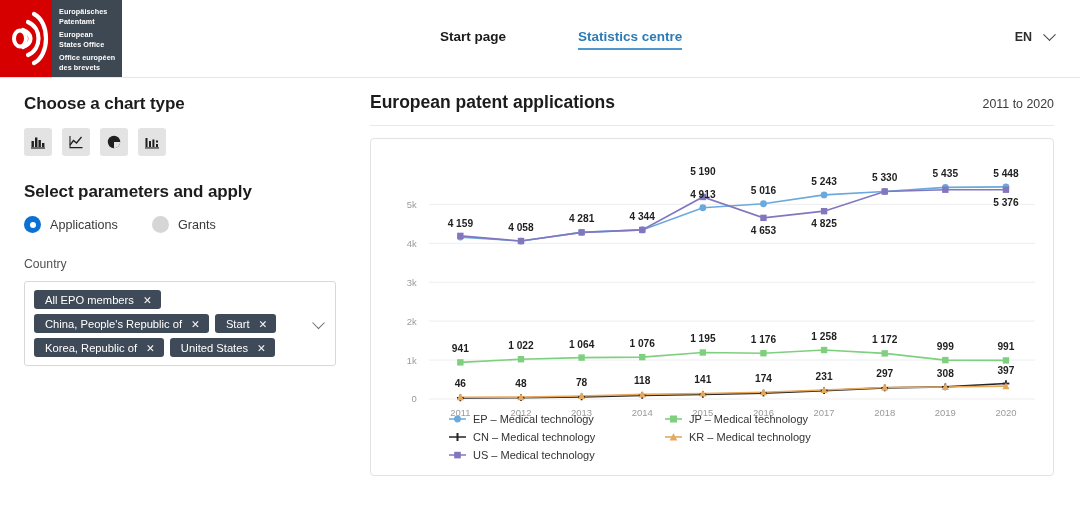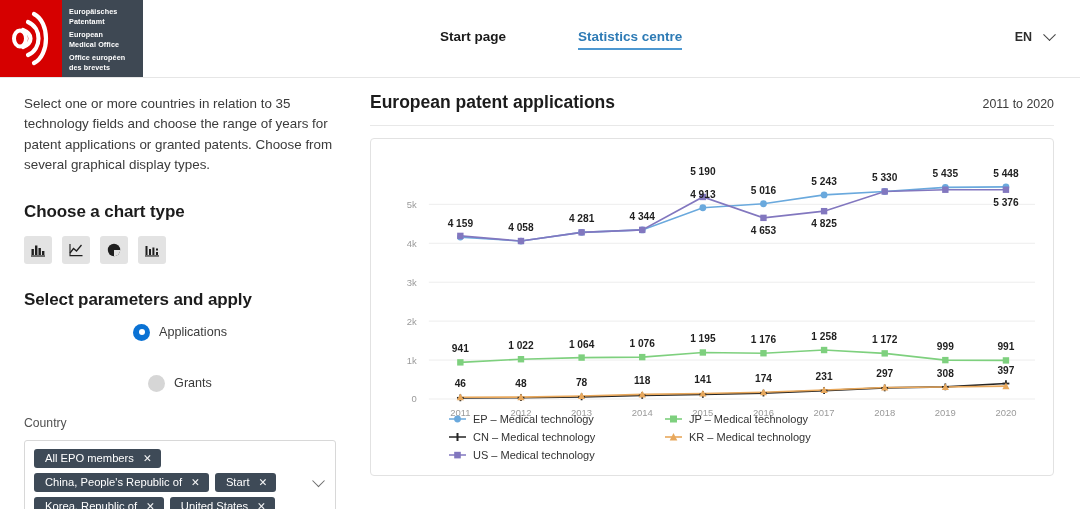--- a/index.html
+++ b/index.html
@@ -13,21 +13,21 @@
 
   
   .header {
     position: relative;
     width: 1080px; height: 78px;
     background: #ffffff;
     border-bottom: 1px solid #e6e6e6;
   }
   .logo {
     position: absolute; left: 0; top: 0;
-    width: 143px; height: 77px;
+    width: 122px; height: 77px;
     display: flex;
   }
   .logo-red {
     width: 62px; height: 77px;
     background: #d60000;
     position: relative;
     overflow: hidden;
   }
   .logo-dark {
     width: 81px; height: 77px;
@@ -89,21 +89,21 @@
     width: 28px; height: 28px; border-radius: 3px;
     background: #e3e3e3;
     display: flex; align-items: center; justify-content: center;
     cursor: pointer;
   }
   .ct-btn svg { display: block; }
 
   .field-label {
     font-size: 12.2px; color: #515151; margin: 0 0 10px 0;
   }
-  .radios { display: flex; align-items: center; gap: 34px; margin-bottom: 24px; flex-direction: column; }
+  .radios { display: flex; align-items: center; gap: 34px; margin-bottom: 24px; }
   .radio { display: flex; align-items: center; gap: 9px; cursor: pointer; }
   .radio-dot {
     width: 17px; height: 17px; border-radius: 50%;
     background: #d6d6d6;
     display: flex; align-items: center; justify-content: center;
   }
   .radio-dot.on { background: #0a72d4; }
   .radio-dot.on::after {
     content: ""; width: 6px; height: 6px; border-radius: 50%; background: #fff;
   }
@@ -182,42 +182,41 @@
         <ellipse cx="20" cy="38.5" rx="6" ry="8" fill="none" stroke="#ffffff" stroke-width="4"></ellipse>
       </svg>
     </div>
     <div class="logo-dark">
       <div>
         <span>Europäisches</span><br>
         <span>Patentamt</span>
       </div>
       <div>
         <span>European</span><br>
-        <span>Medical Office</span>
+        <span>States Office</span>
       </div>
       <div>
         <span>Office européen</span><br>
         <span>des brevets</span>
       </div>
     </div>
   </div>
 
   <div class="nav">
     <a class="nav-item" href="#">Start page</a>
     <a class="nav-item active" href="#">Statistics centre</a>
   </div>
 
   <div class="lang">
     <span>EN</span>
     <span class="chev"></span>
   </div>
 </div>
 
 <div class="left">
-  <p class="intro">Select one or more countries in relation to 35 technology fields and choose the range of years for patent applications or granted patents. Choose from several graphical display types.</p>
 
   <div class="h2">Choose a chart type</div>
   <div class="chart-types">
     <div class="ct-btn">
       <svg width="16" height="16" viewBox="0 0 16 16">
         <rect x="1.5" y="7" width="2.4" height="6" fill="#1f1f1f"></rect>
         <rect x="5" y="3.5" width="2.4" height="9.5" fill="#1f1f1f"></rect>
         <rect x="8.5" y="6" width="2.4" height="7" fill="#1f1f1f"></rect>
         <rect x="12" y="9" width="2.4" height="4" fill="#1f1f1f"></rect>
         <rect x="1" y="13.4" width="14" height="1.2" fill="#1f1f1f"></rect>

